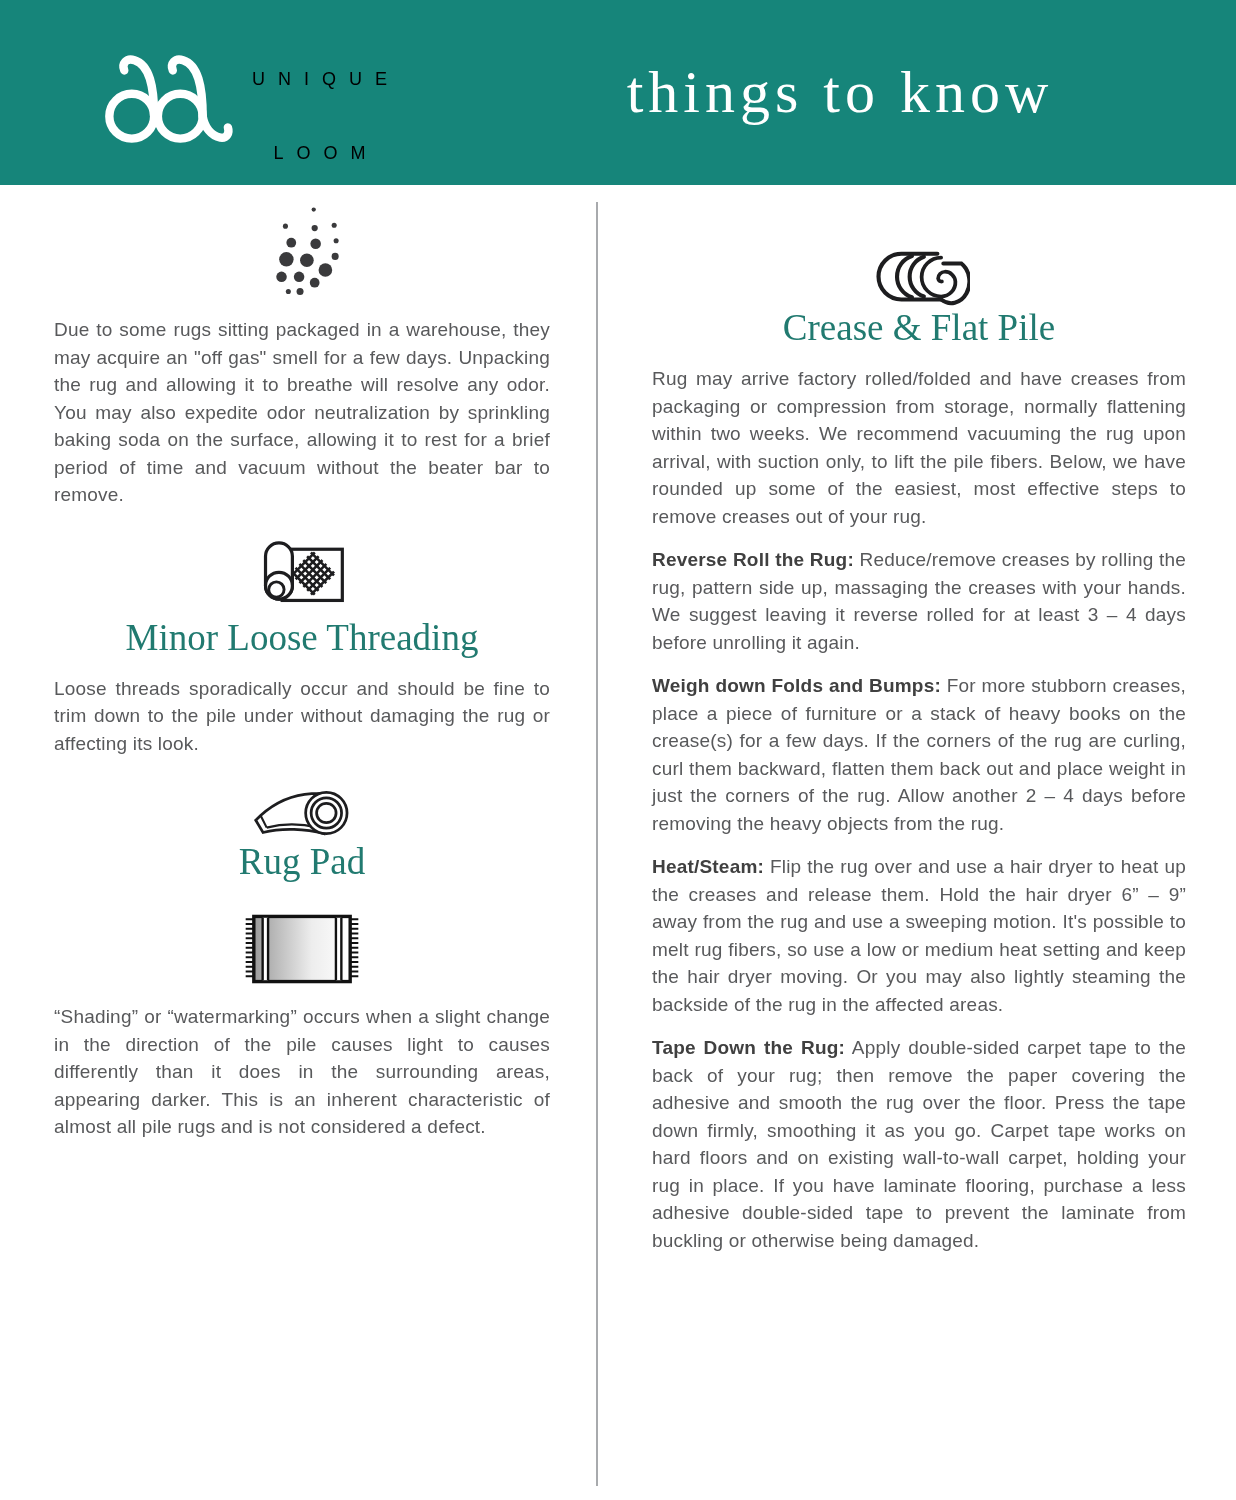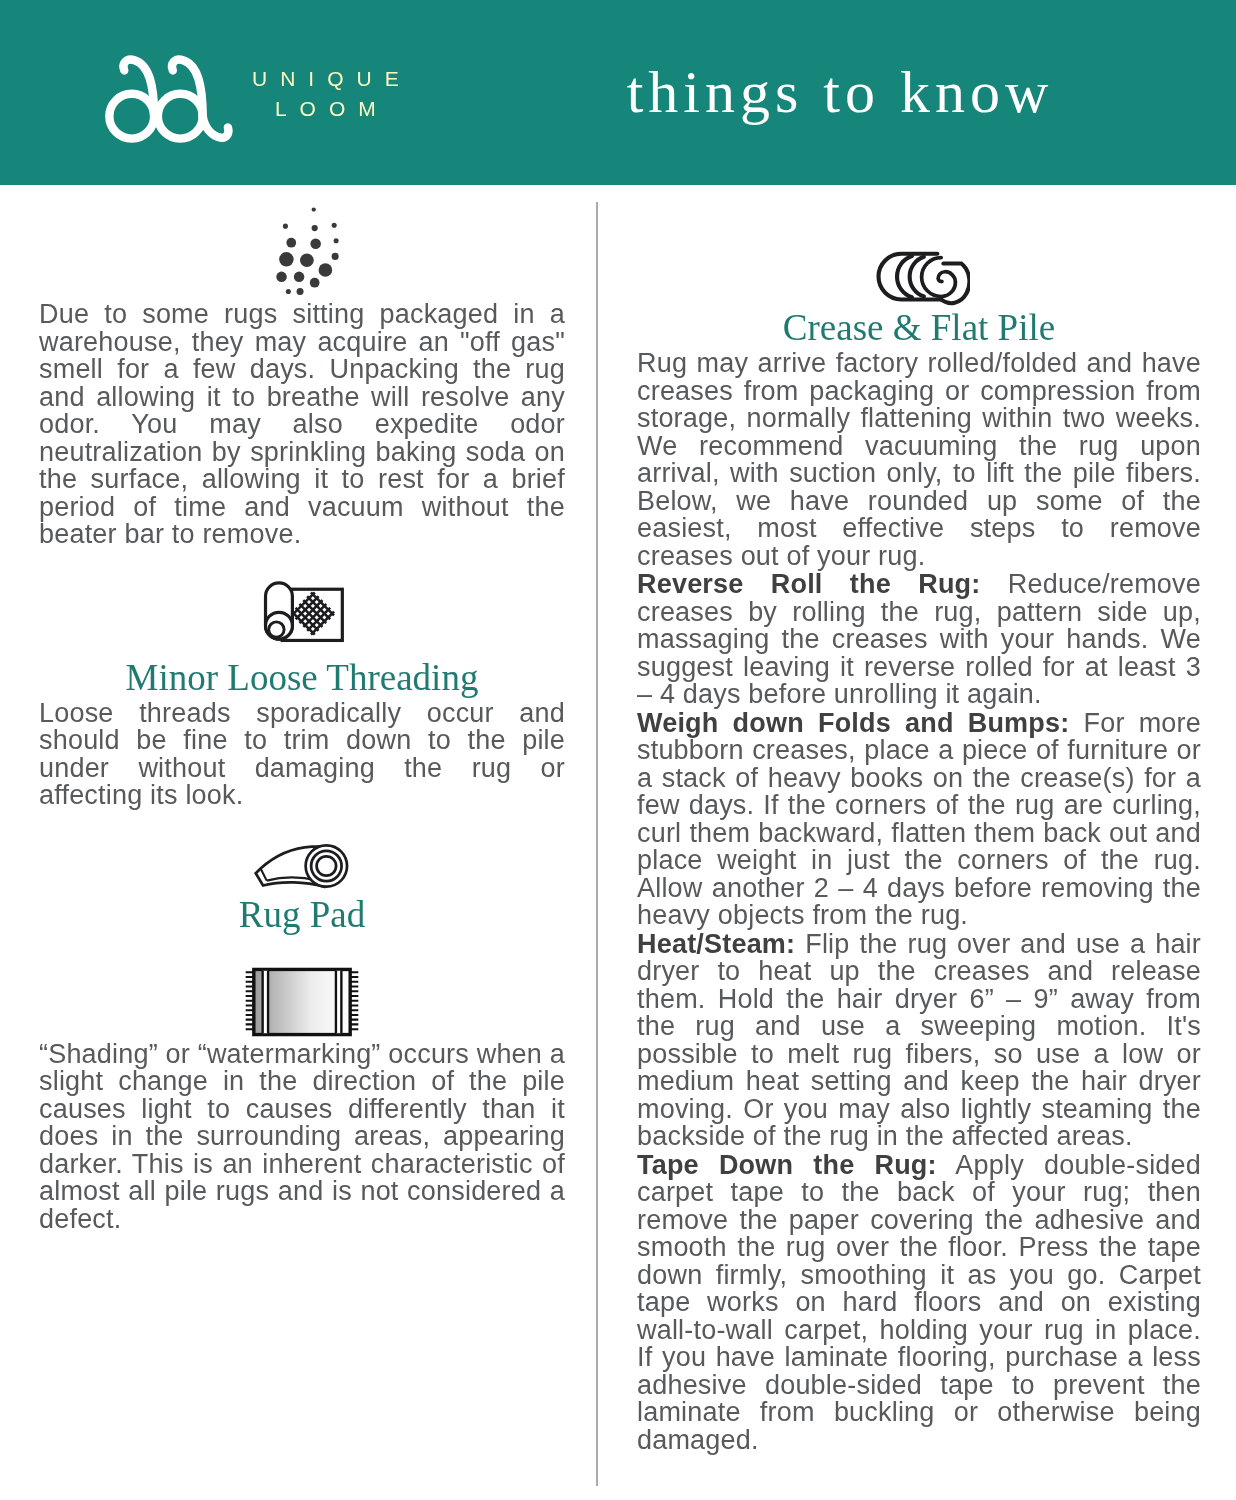--- a/index.html
+++ b/index.html
@@ -7,24 +7,24 @@
     width:1236px;height:1500px;position:relative;background:#ffffff;
     font-family:"Liberation Sans", sans-serif;overflow:hidden;
   }
   
   .header{
     position:absolute;left:0;top:0;width:1236px;height:185px;
     background:#16857a;
   }
   .logo{position:absolute;left:100px;top:48px;}
   .brand-text{
-    position:absolute;left:252px;top:64px;color:#fef9c3;
-    font-size:21px;letter-spacing:13px;line-height:30px;font-weight:400;
+    position:absolute;left:252px;top:64px;color:#000000;
+    font-size:18px;letter-spacing:13px;line-height:30px;font-weight:400;
   }
-  .brand-text .l2{display:block;text-align:center;margin-right:-13px;}
+  .brand-text .l2{display:block;text-align:center;margin-right:-13px;margin-top:44px;}
   .brand-text .l1{margin-right:-13px;}
   .page-title{
     position:absolute;left:480px;top:0;width:720px;height:185px;
     display:flex;align-items:center;justify-content:center;
     font-family:"Liberation Serif", serif;font-size:60px;font-weight:400;
     color:#ffffff;letter-spacing:5px;
   }
   
   .divider{
     position:absolute;left:596px;top:202px;width:2px;height:1284px;
@@ -33,22 +33,22 @@
   .col{position:absolute;top:185px;}
   .col-left{left:38px;width:528px;}
   .col-right{left:636px;width:566px;}
   .icon-wrap{text-align:center;}
   h2.sec{
     font-family:"Liberation Serif", serif;font-weight:400;
     color:#217a70;font-size:37px;line-height:42px;
     text-align:center;margin:0;
   }
   p.body{
-    color:#58595b;font-size:27px;line-height:27.5px;letter-spacing:0.2px;
-    text-align:justify;margin:1px;
+    color:#58595b;font-size:19px;line-height:27.5px;letter-spacing:0.2px;
+    text-align:justify;margin:16px;
   }
   p.body b{color:#404040;font-weight:700;}
   
   .mt-icon1{margin-top:18px;}  .mt-h1{margin-top:14px;}  .mt-b1{margin-top:11px;}
   .mt-icon2{margin-top:16px;}  .mt-h2{margin-top:12px;}  .mt-b2{margin-top:10px;}
   .mt-icon3{margin-top:28px;}  .mt-h3{margin-top:26px;}  .mt-b3{margin-top:10px;}
   .mt-icon4{margin-top:28px;}  .mt-h4{margin-top:30px;}  .mt-b4{margin-top:10px;}
   .mt-ricon{margin-top:62px;}  .mt-rh{margin-top:22px;}  .mt-rb{margin-top:9px;}
   .mt-step{margin-top:38px;}
   svg{display:inline-block;vertical-align:top;}

